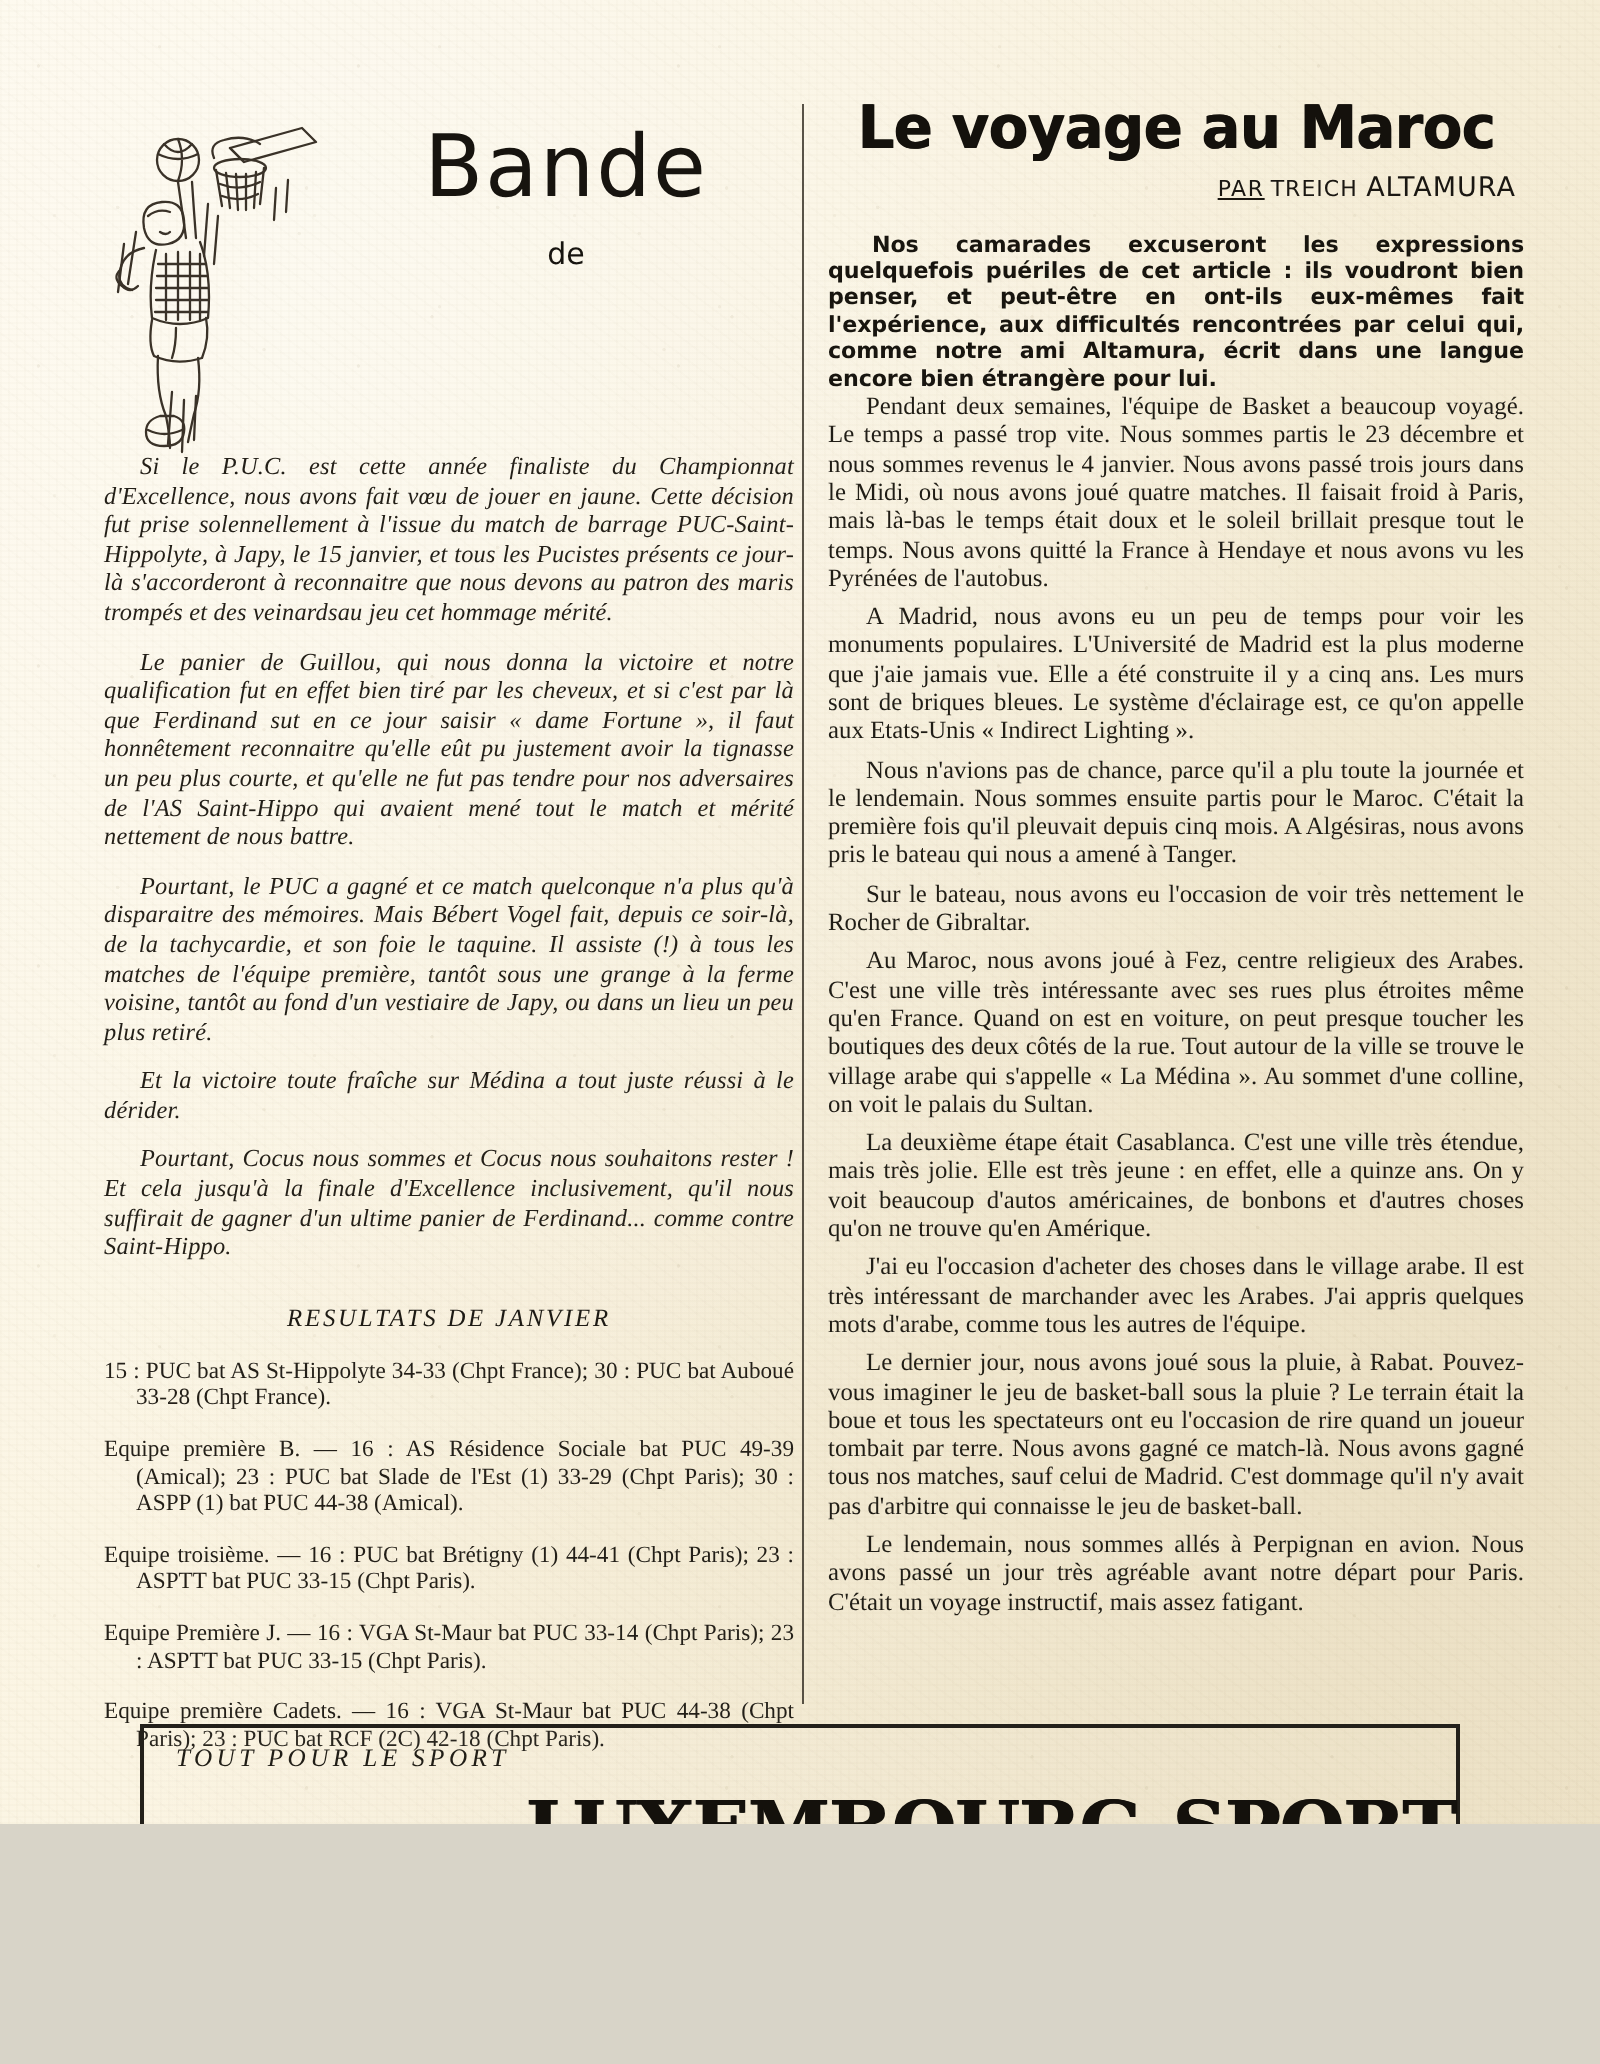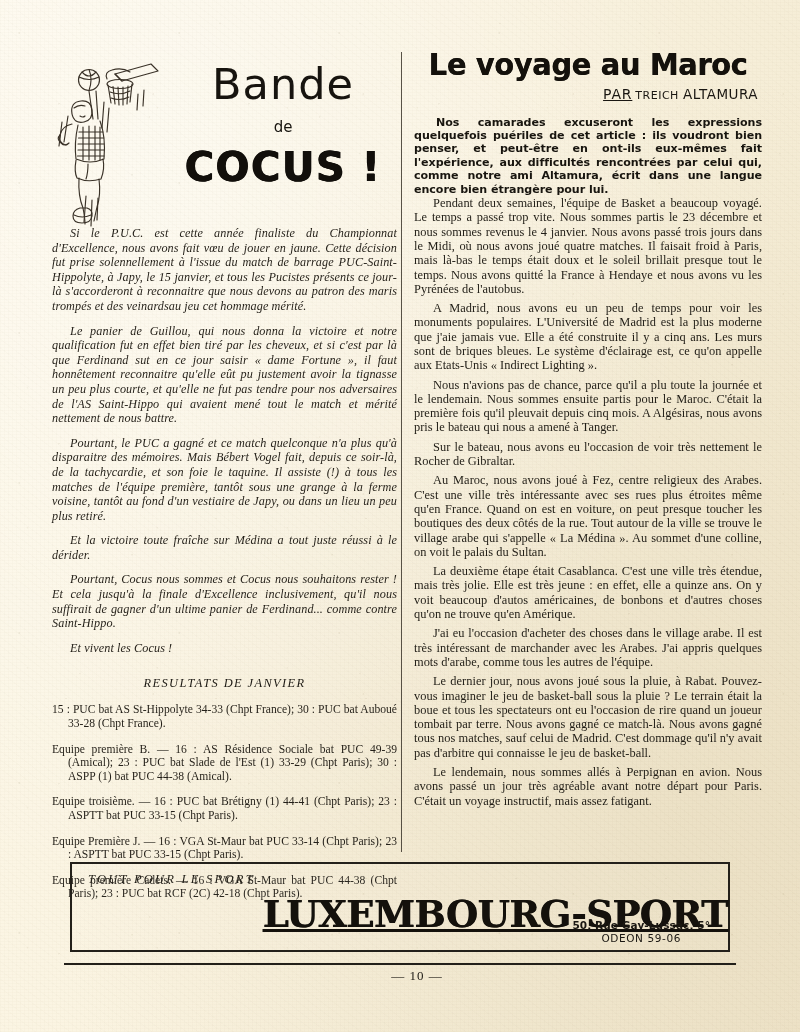--- a/index.html
+++ b/index.html
@@ -4,21 +4,21 @@
 <title>Bande de Cocus — Le voyage au Maroc</title>
 <style>
   html, body {
     margin: 0;
     padding: 0;
     background: #d8d4c8;
   }
   .page {
     position: relative;
     width: 800px;
-    height: 1032px;
+    height: 912px;
     margin: 0 auto;
     background:
       radial-gradient(ellipse at 20% 15%, rgba(255,255,255,0.45), rgba(255,255,255,0) 60%),
       radial-gradient(ellipse at 85% 80%, rgba(214,198,160,0.28), rgba(255,255,255,0) 65%),
       linear-gradient(105deg, #fdf8e9 0%, #faf3e0 42%, #f6eed8 72%, #f2e8cf 100%);
     overflow: hidden;
     box-sizing: border-box;
     color: #1d1a14;
     font-family: "Liberation Serif", serif;
   }
@@ -174,21 +174,21 @@
   }
   .art-byline {
     text-align: right;
     margin: 5px 4px 0 0;
     font-family: "DejaVu Sans", sans-serif;
     font-size: 12px;
     color: #1a1712;
     letter-spacing: .4px;
   }
   .art-byline .par {
-    font-size: 14px;
+    font-size: 11px;
     letter-spacing: .8px;
     text-decoration: underline;
     margin-right: 3px;
   }
   .art-byline .nm {
     font-size: 11px;
     letter-spacing: .5px;
   }
   .art-byline .sn {
     font-size: 13.5px;
@@ -334,30 +334,28 @@
               <path d="M28 158 q-7 2 -7 8 q0 7 9 7 q9 0 10 -7 q1 -6 -5 -8 Z"></path>
               <path d="M22 165 q8 4 17 0"></path>
 
               <path d="M16 66 L12 92 M10 72 L7 96 M52 52 L50 78 M57 58 L55 82 M34 146 L32 172 M40 150 L39 176 M46 148 L45 170 M86 44 L85 60 M92 40 L91 56"></path>
             </g>
           </svg>
 
           <div class="masthead-words">
             <div class="t-bande">Bande</div>
             <div class="t-de">de</div>
-            <div class="t-cocus">COCUS !</div>
           </div>
         </div>
 
         <p class="lead-italic">Si le P.U.C. est cette année finaliste du Championnat d'Excellence, nous avons fait vœu de jouer en jaune. Cette décision fut prise solennellement à l'issue du match de barrage PUC-Saint-Hippolyte, à Japy, le 15 janvier, et tous les Pucistes présents ce jour-là s'accorderont à reconnaitre que nous devons au patron des maris trompés et des veinardsau jeu cet hommage mérité.</p>
         <p class="lead-italic">Le panier de Guillou, qui nous donna la victoire et notre qualification fut en effet bien tiré par les cheveux, et si c'est par là que Ferdinand sut en ce jour saisir « dame Fortune », il faut honnêtement reconnaitre qu'elle eût pu justement avoir la tignasse un peu plus courte, et qu'elle ne fut pas tendre pour nos adversaires de l'AS Saint-Hippo qui avaient mené tout le match et mérité nettement de nous battre.</p>
         <p class="lead-italic">Pourtant, le PUC a gagné et ce match quelconque n'a plus qu'à disparaitre des mémoires. Mais Bébert Vogel fait, depuis ce soir-là, de la tachycardie, et son foie le taquine. Il assiste (!) à tous les matches de l'équipe première, tantôt sous une grange à la ferme voisine, tantôt au fond d'un vestiaire de Japy, ou dans un lieu un peu plus retiré.</p>
         <p class="lead-italic">Et la victoire toute fraîche sur Médina a tout juste réussi à le dérider.</p>
         <p class="lead-italic">Pourtant, Cocus nous sommes et Cocus nous souhaitons rester ! Et cela jusqu'à la finale d'Excellence inclusivement, qu'il nous suffirait de gagner d'un ultime panier de Ferdinand... comme contre Saint-Hippo.</p>
-        <p class="lead-italic">Et vivent les Cocus !</p>
 
 
         <div class="res-title">RESULTATS DE JANVIER</div>
 
         <p class="res-item">15 : PUC bat AS St-Hippolyte 34-33 (Chpt France); 30 : PUC bat Auboué 33-28 (Chpt France).</p>
         <p class="res-item">Equipe première B. — 16 : AS Résidence Sociale bat PUC 49-39 (Amical); 23 : PUC bat Slade de l'Est (1) 33-29 (Chpt Paris); 30 : ASPP (1) bat PUC 44-38 (Amical).</p>
         <p class="res-item">Equipe troisième. — 16 : PUC bat Brétigny (1) 44-41 (Chpt Paris); 23 : ASPTT bat PUC 33-15 (Chpt Paris).</p>
         <p class="res-item">Equipe Première J. — 16 : VGA St-Maur bat PUC 33-14 (Chpt Paris); 23 : ASPTT bat PUC 33-15 (Chpt Paris).</p>
         <p class="res-item">Equipe première Cadets. — 16 : VGA St-Maur bat PUC 44-38 (Chpt Paris); 23 : PUC bat RCF (2C) 42-18 (Chpt Paris).</p>
       </div>

